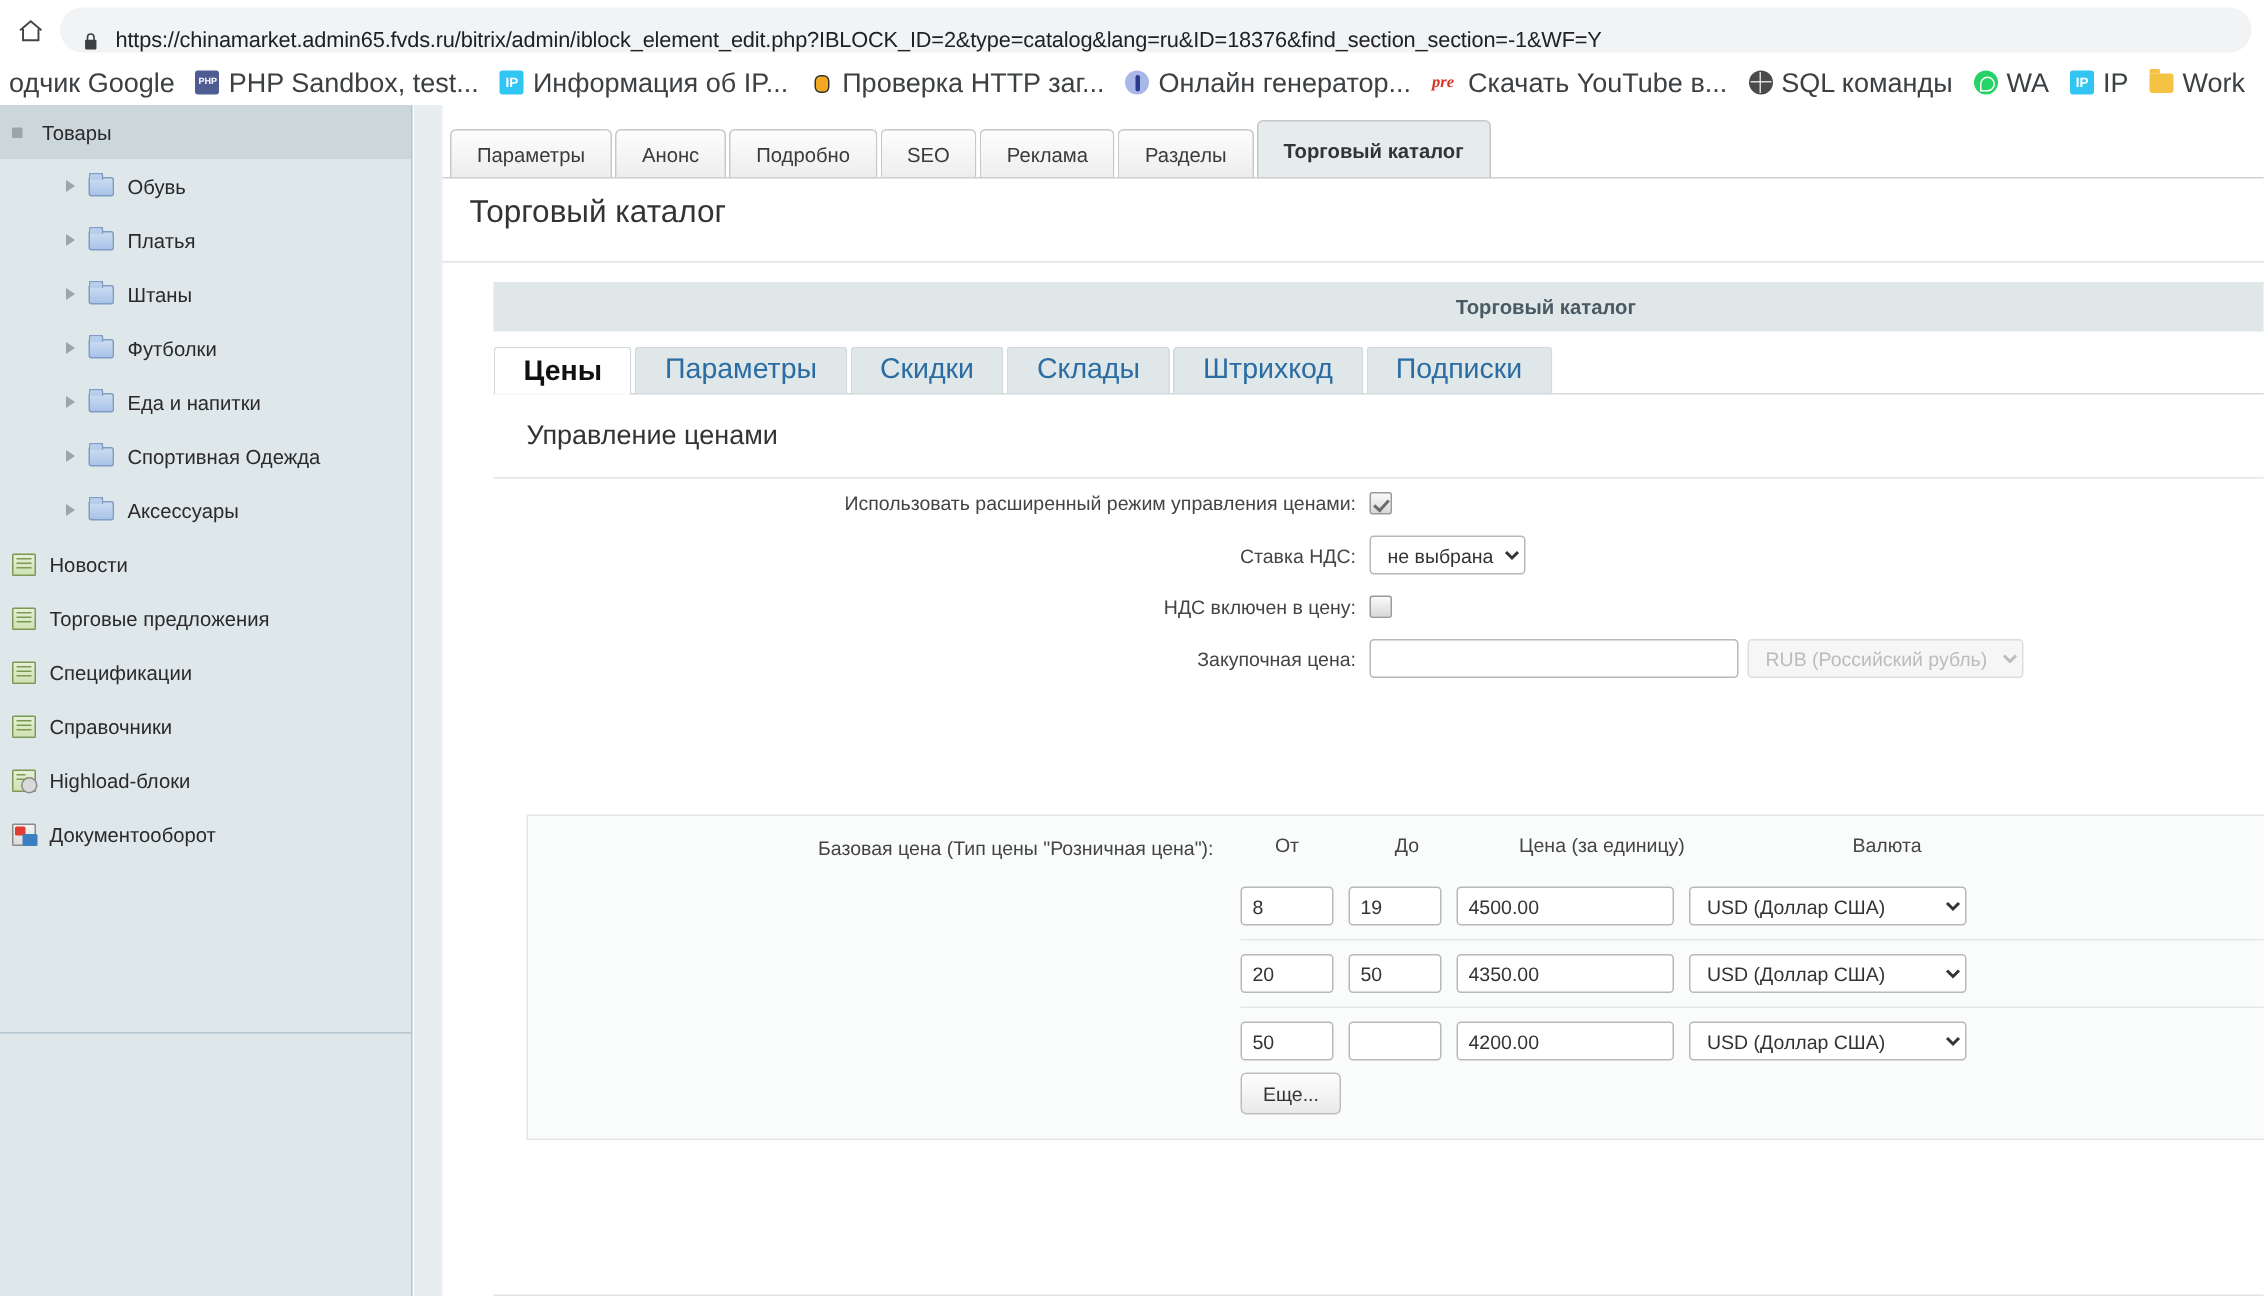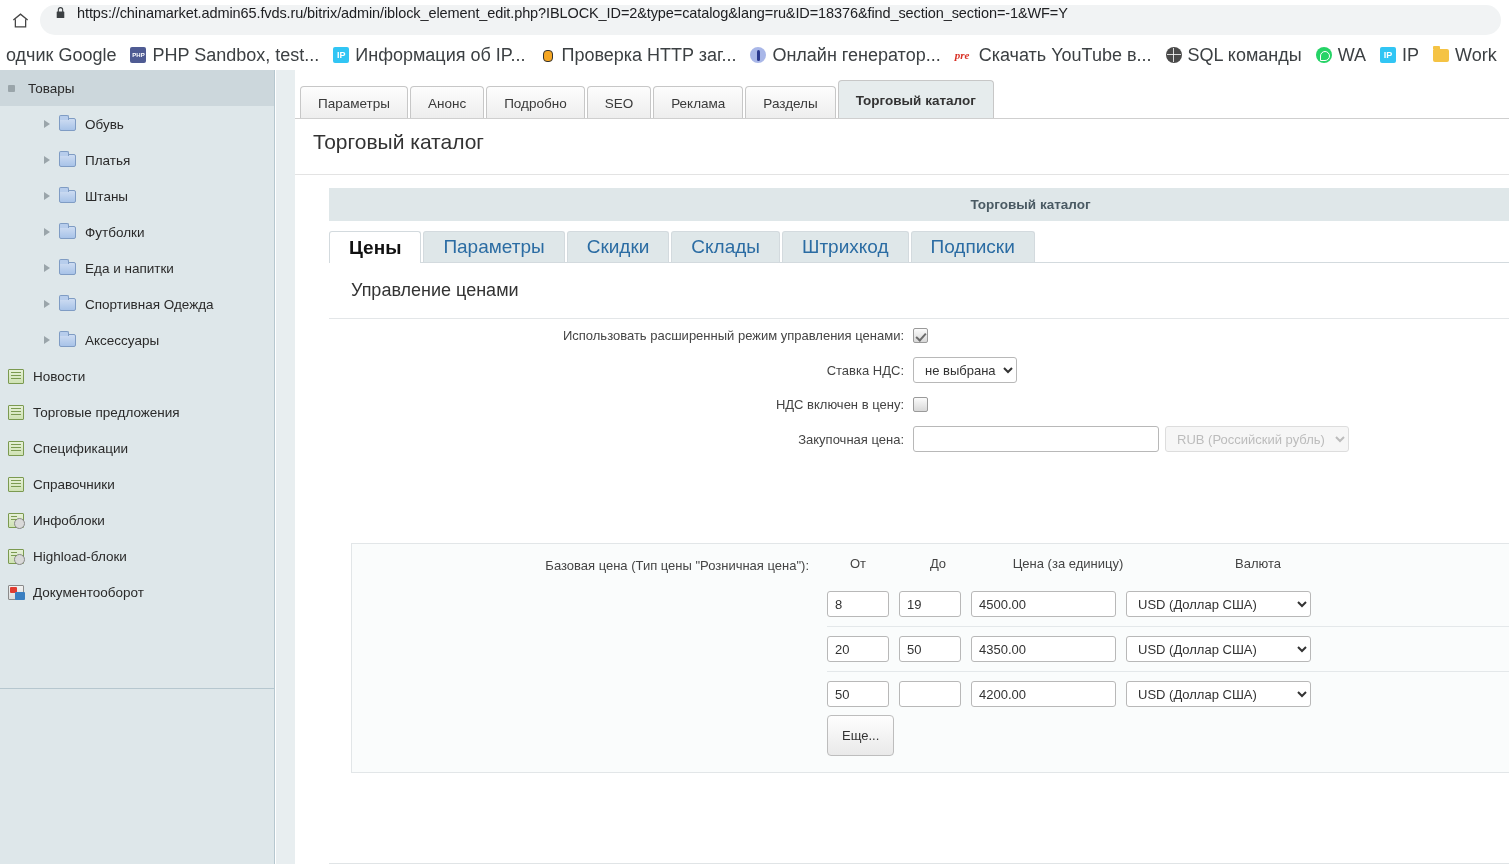--- a/index.html
+++ b/index.html
@@ -21,21 +21,21 @@
     display: flex; align-items: center;
   }
   #home-button {
     width: 40px; height: 40px; display: flex; align-items: center; justify-content: center;
     flex: 0 0 auto;
   }
   #home-button svg { display: block; }
   #omnibox {
     flex: 1 1 auto; height: 30px; margin-right: 8px;
     background: #f1f3f4; border-radius: 16px;
-    display: flex; align-items: flex-start; padding: 0 14px;
+    display: flex; align-items: flex-end; padding: 0 14px;
     overflow: hidden;
   }
   #lock-icon { flex: 0 0 auto; margin-right: 10px; display:block; }
   #omnibox-url {
     font-size: 14.5px; color: #202124; white-space: nowrap;
     font-family: "Liberation Sans", sans-serif;
     letter-spacing: -0.1px;
   }
   #bookmarks-bar {
     position: absolute; left: 0; top: 40px; width: 1509px; height: 30px;
@@ -273,21 +273,21 @@
         font-family: "Liberation Sans", sans-serif; }
   .price-row { display: flex; align-items: center; margin-left: 475px; position: relative; }
   .price-row + .price-row { border-top: 1px solid #e4e8ea; }
   .price-row .cell { padding-right: 10px; }
   .inp-from { width: 62px; }
   .inp-to { width: 62px; }
   .inp-price { width: 145px; }
   .sel-cur { width: 185px; }
   #more-btn-wrap { margin-left: 475px; padding-top: 4px; }
   .bx-btn {
-    height: 41px; padding: 0 14px; border: 1px solid #bdbdbd; border-radius: 4px;
+    height: 28px; padding: 0 14px; border: 1px solid #bdbdbd; border-radius: 4px;
     background: linear-gradient(#fefefe,#e9e9e9);
     font-size: 13px; color: #333; cursor: pointer;
     font-family: "Liberation Sans", sans-serif;
   }
 
   #bottom-sep {
     position: absolute; left: 0; top: 675px; width: 1403px; height: 1px; background: #e0e4e6;
   }
 </style>
 </head>
@@ -418,24 +418,20 @@
         <span class="doc-icon"></span>
         <span>Торговые предложения</span>
       </div>
       <div class="menu-row root">
         <span class="doc-icon"></span>
         <span>Спецификации</span>
       </div>
       <div class="menu-row root">
         <span class="doc-icon"></span>
         <span>Справочники</span>
-      </div>
-      <div class="menu-row root">
-        <span class="doc-icon withgear"></span>
-        <span>Инфоблоки</span>
       </div>
       <div class="menu-row root">
         <span class="doc-icon withgear"></span>
         <span>Highload-блоки</span>
       </div>
       <div class="menu-row root">
         <span class="flow-icon"></span>
         <span>Документооборот</span>
       </div>
     </div>

